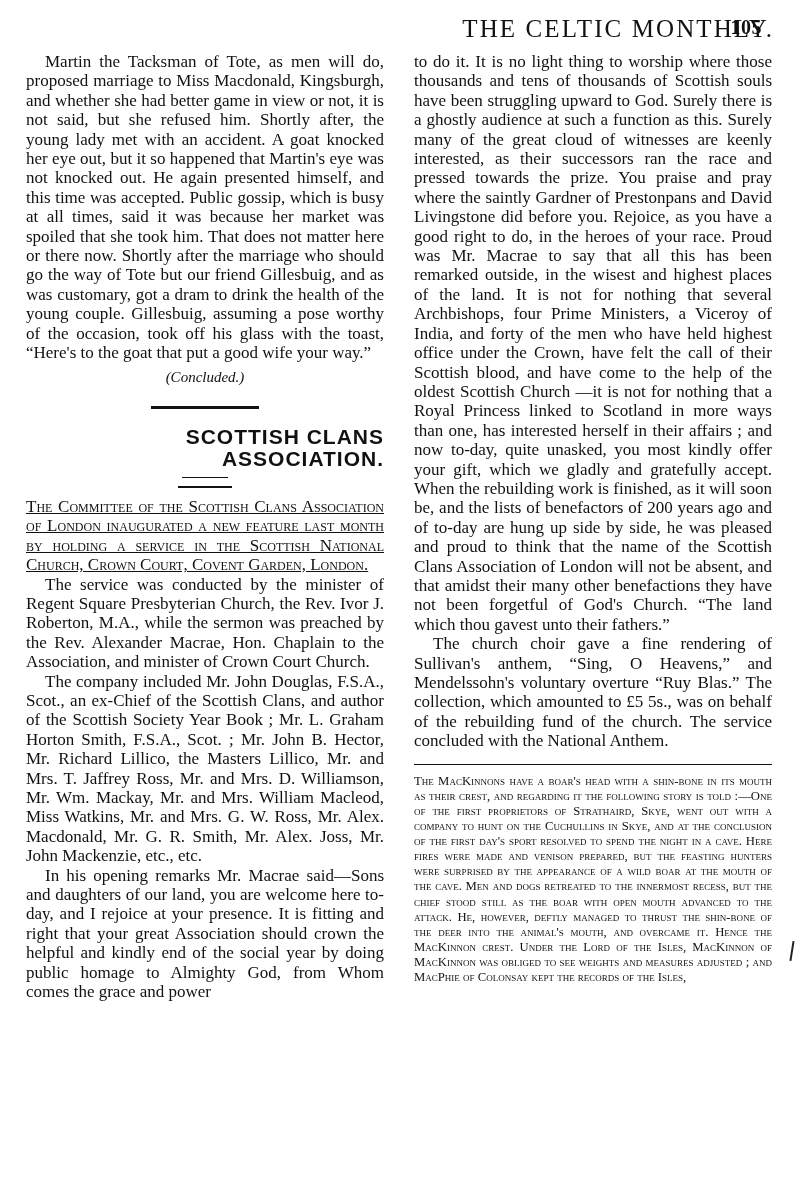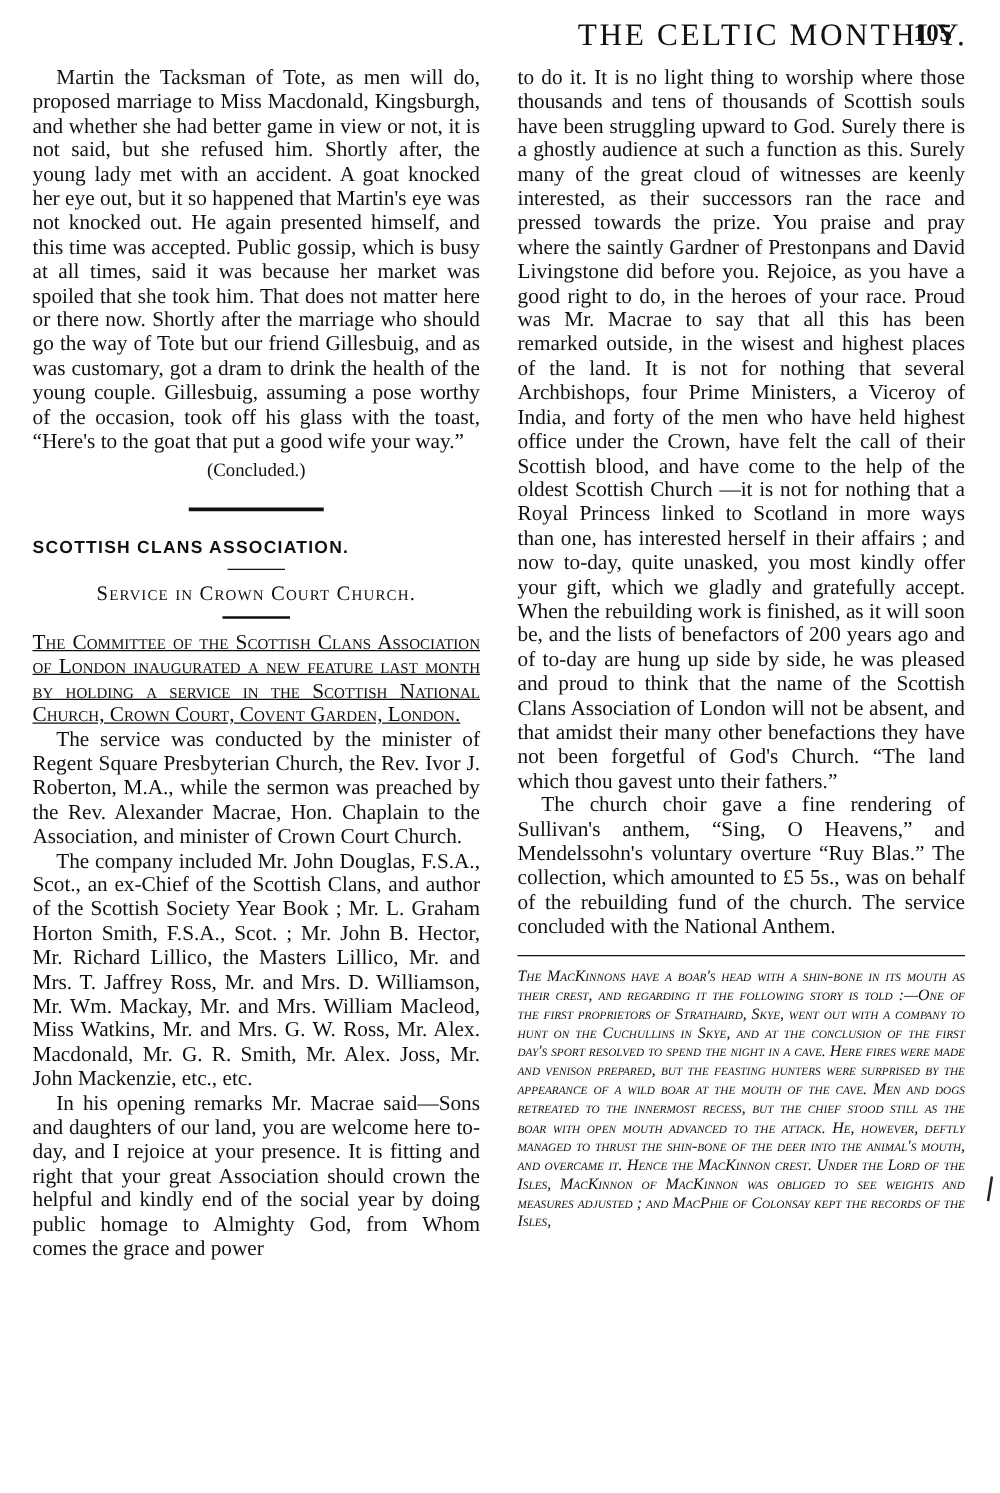--- a/index.html
+++ b/index.html
@@ -69,20 +69,21 @@
     text-indent: 0;
   }
   .smallcaps-lead {
     font-variant: small-caps;
     text-decoration: underline;
   }
   .concluded {
     text-align: center;
     font-size: 15px;
     margin-top: 5px;
+    font-style: italic;
   }
   
   .rule-thick {
     width: 108px;
     height: 3px;
     background: #111;
     margin: 19px auto 17px auto;
   }
   .rule-short {
     width: 46px;
@@ -98,24 +99,24 @@
   }
   .rule-col-divider {
     width: 100%;
     height: 1.2px;
     background: #111;
     margin: 13px 0 9px 0;
   }
   
   h2.section-title {
     font-family: "Liberation Sans", sans-serif;
-    font-size: 14px;
+    font-size: 21px;
     font-weight: 700;
     letter-spacing: 1.0px;
-    text-align: left;
+    text-align: right;
     margin: 0;
     line-height: 22px;
   }
   h3.sub-title {
     font-family: "Liberation Serif", serif;
     font-size: 16.5px;
     font-variant: small-caps;
     font-weight: 400;
     text-align: center;
     letter-spacing: 0.9px;
@@ -123,21 +124,20 @@
     line-height: 21px;
   }
   
   .footnote p {
     font-size: 12.7px;
     line-height: 15.1px;
     text-align: justify;
   }
   .footnote .lead {
     font-variant: small-caps;
-    font-style: italic;
   }
   
   .edge-tick {
     position: absolute;
     right: 3px;
     top: 941px;
     width: 10px;
     height: 22px;
   }
   .edge-tick:before {
@@ -168,21 +168,20 @@
       <p class="indent">Martin the Tacksman of Tote, as men will do, proposed marriage to Miss Macdonald, Kingsburgh, and whether she had better game in view or not, it is not said, but she refused him. Shortly after, the young lady met with an accident. A goat knocked her eye out, but it so happened that Martin's eye was not knocked out. He again presented himself, and this time was accepted. Public gossip, which is busy at all times, said it was because her market was spoiled that she took him. That does not matter here or there now. Shortly after the marriage who should go the way of Tote but our friend Gillesbuig, and as was customary, got a dram to drink the health of the young couple. Gillesbuig, assuming a pose worthy of the occasion, took off his glass with the toast, “Here's to the goat that put a good wife your way.”</p>
 
       <p class="concluded">(Concluded.)</p>
 
       <div class="rule-thick"></div>
 
       <h2 class="section-title">SCOTTISH CLANS ASSOCIATION.</h2>
 
       <div class="rule-short"></div>
 
-      <h3 class="sub-title">Service in Crown Court Church.</h3>
 
       <div class="rule-mid"></div>
 
       <p class="noindent smallcaps-lead">The Committee of the Scottish Clans Association of London inaugurated a new feature last month by holding a service in the Scottish National Church, Crown Court, Covent Garden, London.</p>
       <p class="indent">The service was conducted by the minister of Regent Square Presbyterian Church, the Rev. Ivor J. Roberton, M.A., while the sermon was preached by the Rev. Alexander Macrae, Hon. Chaplain to the Association, and minister of Crown Court Church.</p>
       <p class="indent">The company included Mr. John Douglas, F.S.A., Scot., an ex-Chief of the Scottish Clans, and author of the Scottish Society Year Book ; Mr. L. Graham Horton Smith, F.S.A., Scot. ; Mr. John B. Hector, Mr. Richard Lillico, the Masters Lillico, Mr. and Mrs. T. Jaffrey Ross, Mr. and Mrs. D. Williamson, Mr. Wm. Mackay, Mr. and Mrs. William Macleod, Miss Watkins, Mr. and Mrs. G. W. Ross, Mr. Alex. Macdonald, Mr. G. R. Smith, Mr. Alex. Joss, Mr. John Mackenzie, etc., etc.</p>
       <p class="indent">In his opening remarks Mr. Macrae said—Sons and daughters of our land, you are welcome here to-day, and I rejoice at your presence. It is fitting and right that your great Association should crown the helpful and kindly end of the social year by doing public homage to Almighty God, from Whom comes the grace and power</p>
 
     </div>
 

